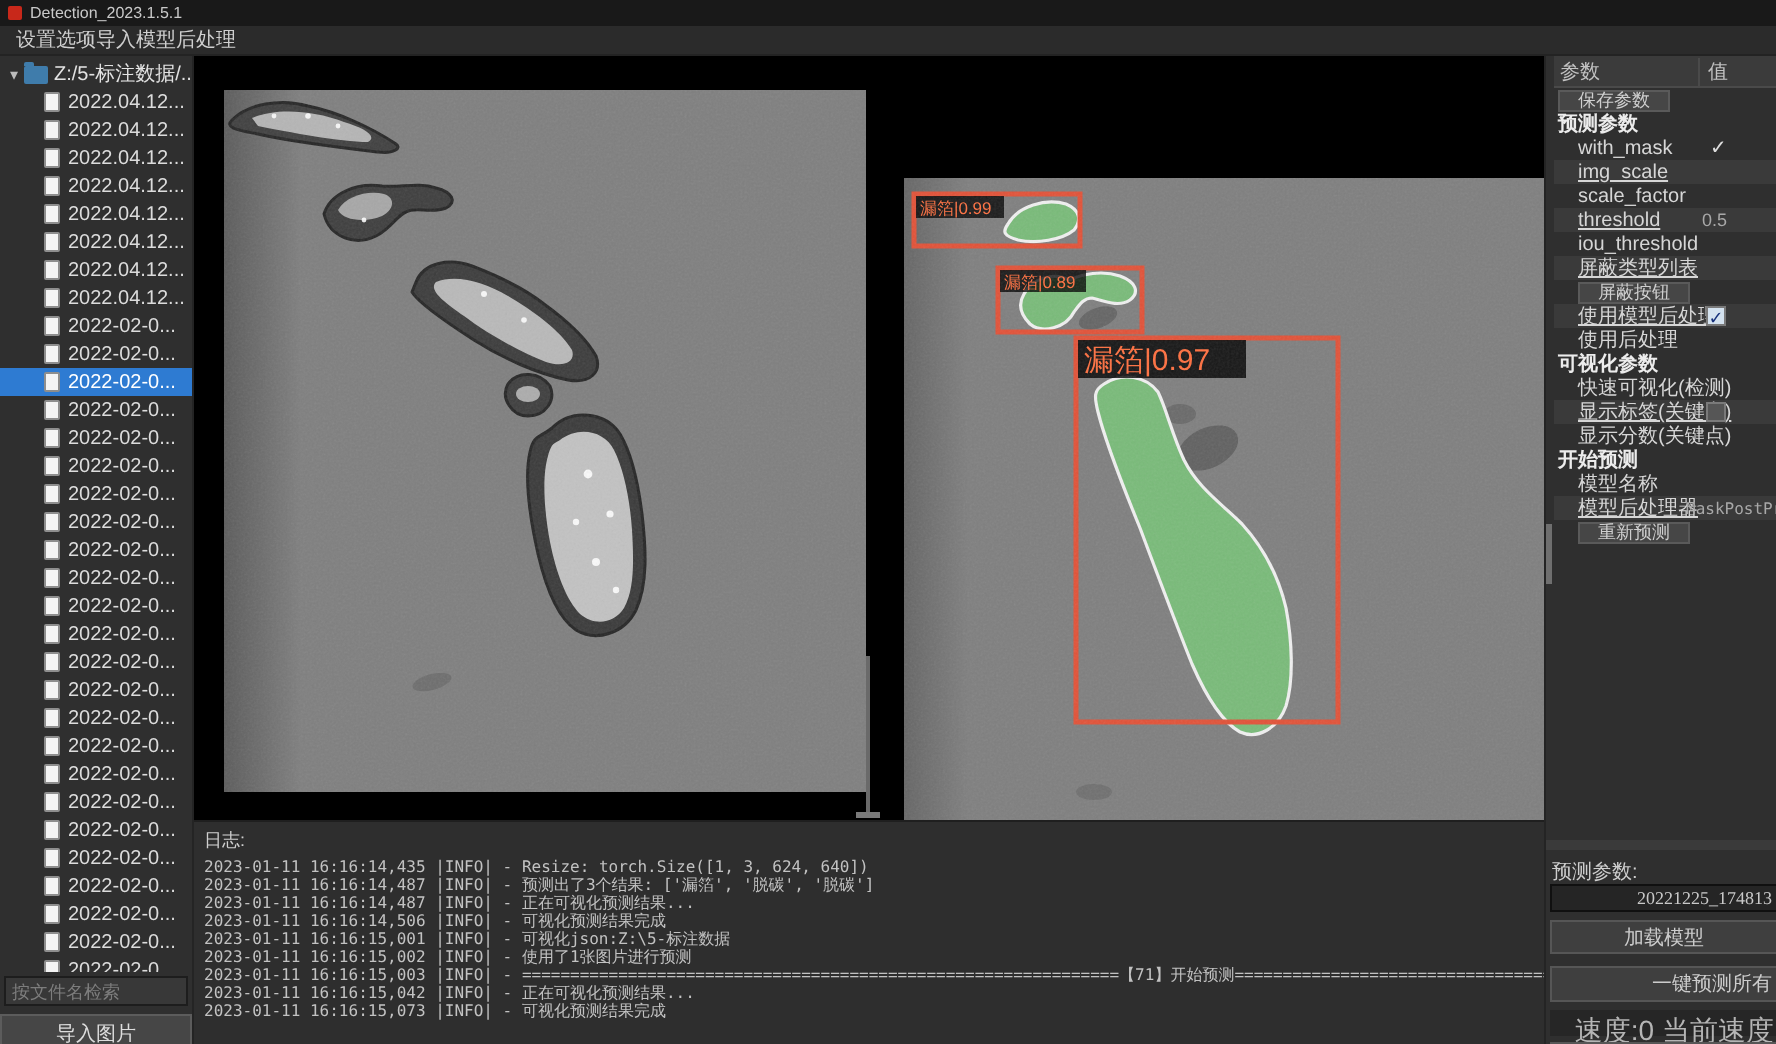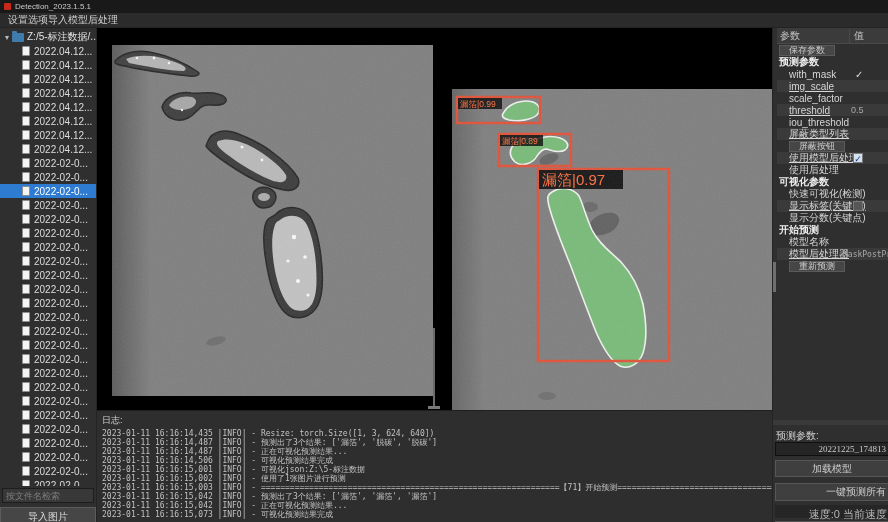--- a/index.html
+++ b/index.html
@@ -80,21 +80,21 @@
   .m-strip { position:absolute; left:0; top:392px; width:116px; height:5px; background:#3a3a3a; }
   .m-label { position:absolute; left:3px; top:401px; font-size:10px; color:#cfcfcf; }
   .m-field { position:absolute; left:2px; top:414px; width:114px; height:14px; background:#252525;
     border:1px solid #101010; color:#c9c9c9; font-size:9px; text-align:right; padding:1px 2px 0 0;
     white-space:nowrap; overflow:hidden;font-family:Liberation Serif, serif; }
   .m-btn { position:absolute; left:2px; width:114px; background:#3f3f3f; border:1px solid #565656;
     color:#cccccc; font-size:10px; }
   .m-load { top:432px; height:17px; }
   .m-predict { top:455px; height:18px; text-align:right; padding-right:2px; }
   .m-speed { position:absolute; left:2px; top:477px; width:114px; height:13px; background:#262626;
-    color:#b5b5b5; font-size:11px; text-align:right; padding:2px 2px 0 0; white-space:nowrap; }
+    color:#b5b5b5; font-size:14px; text-align:right; padding:2px 2px 0 0; white-space:nowrap; }
   .m-bottom { top:493px; height:16px; font-size:9px; }
 </style>
 </head>
 <body>
 
 <div id="app">
 
   <div class="titlebar">
     <span class="app-icon"></span>
     <span>Detection_2023.1.5.1</span>
@@ -344,21 +344,20 @@
     <div class="log-area">
       <div class="log-title">日志:</div>
       <div id="log-lines">
           <div class="log-line">2023-01-11 16:16:14,435 |INFO| - Resize: torch.Size([1, 3, 624, 640])</div>
           <div class="log-line">2023-01-11 16:16:14,487 |INFO| - 预测出了3个结果: ['漏箔', '脱碳', '脱碳']</div>
           <div class="log-line">2023-01-11 16:16:14,487 |INFO| - 正在可视化预测结果...</div>
           <div class="log-line">2023-01-11 16:16:14,506 |INFO| - 可视化预测结果完成</div>
           <div class="log-line">2023-01-11 16:16:15,001 |INFO| - 可视化json:Z:\5-标注数据</div>
           <div class="log-line">2023-01-11 16:16:15,002 |INFO| - 使用了1张图片进行预测</div>
           <div class="log-line">2023-01-11 16:16:15,003 |INFO| - ==============================================================【71】开始预测==========================================</div>
-          <div class="log-line">2023-01-11 16:16:15,042 |INFO| - 预测出了3个结果: ['漏箔', '漏箔', '漏箔']</div>
           <div class="log-line">2023-01-11 16:16:15,042 |INFO| - 正在可视化预测结果...</div>
           <div class="log-line">2023-01-11 16:16:15,073 |INFO| - 可视化预测结果完成</div>
         </div>
     </div>
   </section>
 
   <aside class="rightbar">
     <div class="r-thumb"></div>
     <div class="params">
       <div class="p-header">

